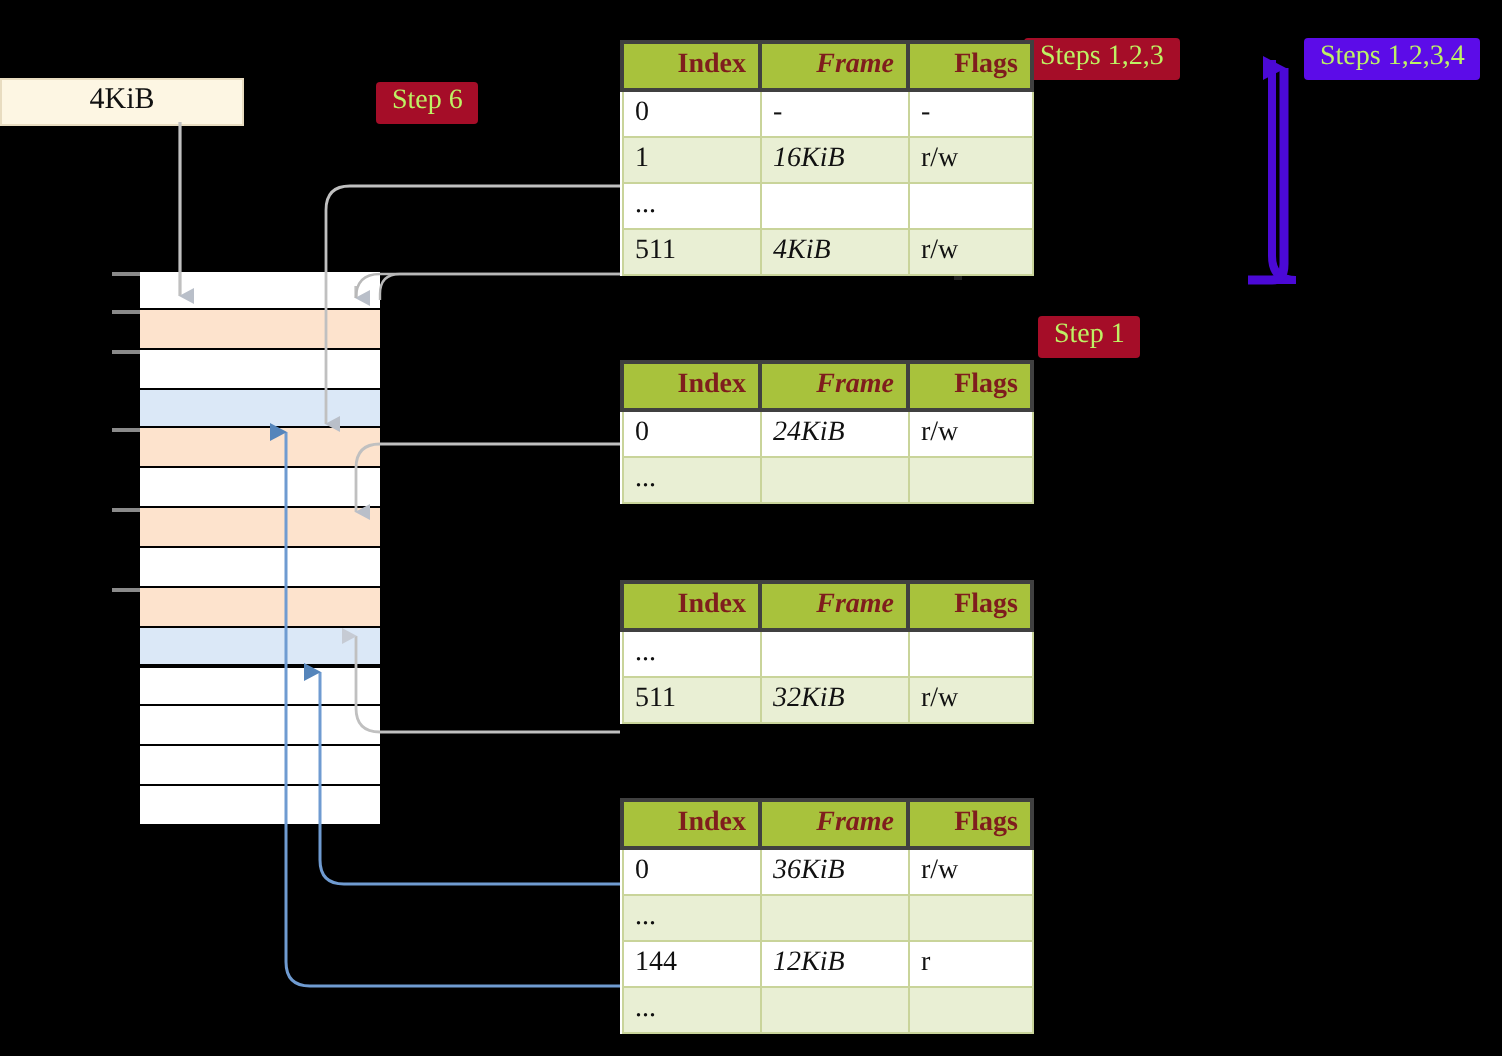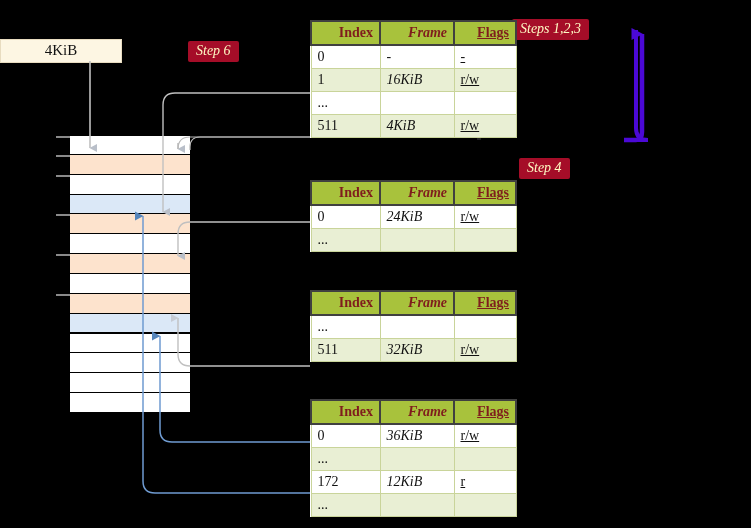--- a/index.html
+++ b/index.html
@@ -5,28 +5,27 @@
   html,body{margin:0;padding:0;background:#000;}
   body{
     width:751px;height:528px;position:relative;overflow:hidden;
     font-family:"Liberation Serif", serif;
   }
   .canvas{position:absolute;left:0;top:0;width:751px;height:528px;}
 
   
   .step-label{
     position:absolute;
-    color:#fef9c3;
+    color:#bef264;
     font-family:"Liberation Serif", serif;
     font-size:14px;
     line-height:18px;
     padding:1px 8px 2px 8px;
     white-space:nowrap;
     border-radius:2px;
-    font-style:italic;
   }
   .step-red{background:#a50d28;}
   .step-blue{background:#5c0ce8;}
 
   .mem-size-box{
     position:absolute;
     background:#fdf6e3;
     border:1px solid #e8dcc0;
     color:#111;
     font-family:"Liberation Serif", serif;
@@ -74,44 +73,47 @@
     border:1px solid #c9d49a;
     color:#111;
     background:#ffffff;
     height:15px;
     vertical-align:middle;
   }
   .ptable tr.alt td{background:#e9efd4;}
   .ptable td.hl{background:#fbf7a8;}
   .col-index{width:55px;}
   .col-frame{width:60px;font-style:italic;}
-  .col-flags{width:48px;text-decoration:underline;}
+  .col-flags{width:48px;}
 
   svg.overlay{position:absolute;left:0;top:0;width:751px;height:528px;pointer-events:none;}
 </style>
 </head>
 <body>
 
 <div class="canvas">
 
   <div class="mem-size-box" style="left:0px;top:39px;width:120px;height:22px;">
     <span>4KiB</span>
   </div>
 
   <div class="step-label step-red" style="left:188px;top:41px;">
     <span>Step 6</span>
   </div>
 
   <div class="step-label step-red" style="left:512px;top:19px;">
     <span>Steps 1,2,3</span>
   </div>
 
+  <div class="step-label step-blue" style="left:652px;top:19px;">
+    <span>Steps 1,2,3,4</span>
+  </div>
 
   <div class="step-label step-red" style="left:519px;top:158px;">
-    <span>Step 4</span>
+    <span>Step 1</span>
   </div>
 
   <div class="memblock" id="memblock">
       <div class="memrow mr-white first" style="top: 0px; height: 19.85px;">
         <div class="tickmark" style="top: 0px;"></div>
       </div>
       <div class="memrow mr-peach" style="top: 19.85px; height: 19.85px;">
         <div class="tickmark" style="top: 0px;"></div>
       </div>
       <div class="memrow mr-white" style="top: 39.7px; height: 19.85px;">
@@ -265,21 +267,21 @@
           <td class="col-index">0</td>
           <td class="col-frame">36KiB</td>
           <td class="col-flags">r/w</td>
         </tr>
         <tr class="alt">
           <td class="col-index">...</td>
           <td class="col-frame"></td>
           <td class="col-flags"></td>
         </tr>
         <tr>
-          <td class="col-index">172</td>
+          <td class="col-index">144</td>
           <td class="col-frame">12KiB</td>
           <td class="col-flags">r</td>
         </tr>
         <tr class="alt">
           <td class="col-index">...</td>
           <td class="col-frame"></td>
           <td class="col-flags"></td>
         </tr>
       </tbody>
   </table>

